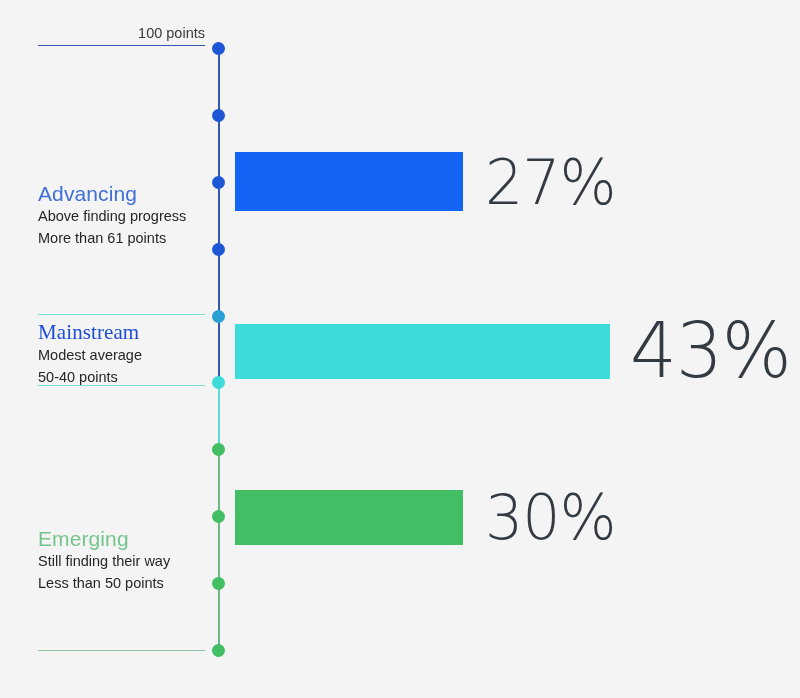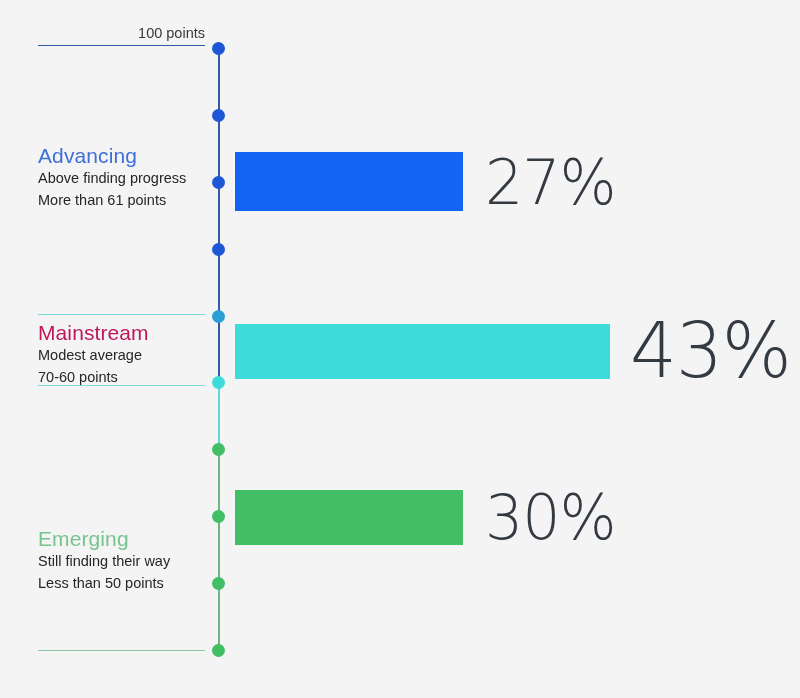--- a/index.html
+++ b/index.html
@@ -55,32 +55,32 @@
   <div class="axis-dot" style="left:212px; top:310px; background:#2a9fd4;"></div>
   <div class="axis-dot" style="left:212px; top:376px; background:#3ddbd9;"></div>
   <div class="axis-dot" style="left:212px; top:443px; background:#42be65;"></div>
   <div class="axis-dot" style="left:212px; top:510px; background:#42be65;"></div>
   <div class="axis-dot" style="left:212px; top:577px; background:#42be65;"></div>
   <div class="axis-dot" style="left:212px; top:644px; background:#42be65;"></div>
 
   <div class="scale-rule" style="left:38px; top:650px; width:167px; background:#8cc6a0;"></div>
 
   <div class="seg-block" style="top:143px;">
-    <div class="seg-head" style="color:#3f6fd8;">Advancing</div>
+    <div class="seg-head" style="color:#3f6fd8;margin-top:38px;">Advancing</div>
     <div class="seg-line">Above finding progress</div>
     <div class="seg-line">More than 61 points</div>
   </div>
   <div class="bar" style="top:152px; width:228px; height:59px; background:#1364f4;"></div>
   <div class="pct" style="left:485px; top:152px; font-size:62px;">27%</div>
 
   <div class="seg-rule" style="top:314px; background:#7ddcda;"></div>
   <div class="seg-block" style="top:320px;">
-    <div class="seg-head" style="color:#be185d;">Mainstream</div>
+    <div class="seg-head" style="color:#1d4ed8;font-family:Liberation Serif, serif;">Mainstream</div>
     <div class="seg-line">Modest average</div>
-    <div class="seg-line">70-60 points</div>
+    <div class="seg-line">50-40 points</div>
   </div>
   <div class="seg-rule" style="top:385px; background:#7ddcda;"></div>
   <div class="bar" style="top:324px; width:375px; height:55px; background:#3ddbd9;"></div>
   <div class="pct" style="left:630px; top:313px; font-size:76px;">43%</div>
 
   <div class="seg-block" style="top:478px;">
     <div class="seg-head" style="color:#76c48e;margin-top:48px;">Emerging</div>
     <div class="seg-line">Still finding their way</div>
     <div class="seg-line">Less than 50 points</div>
   </div>

